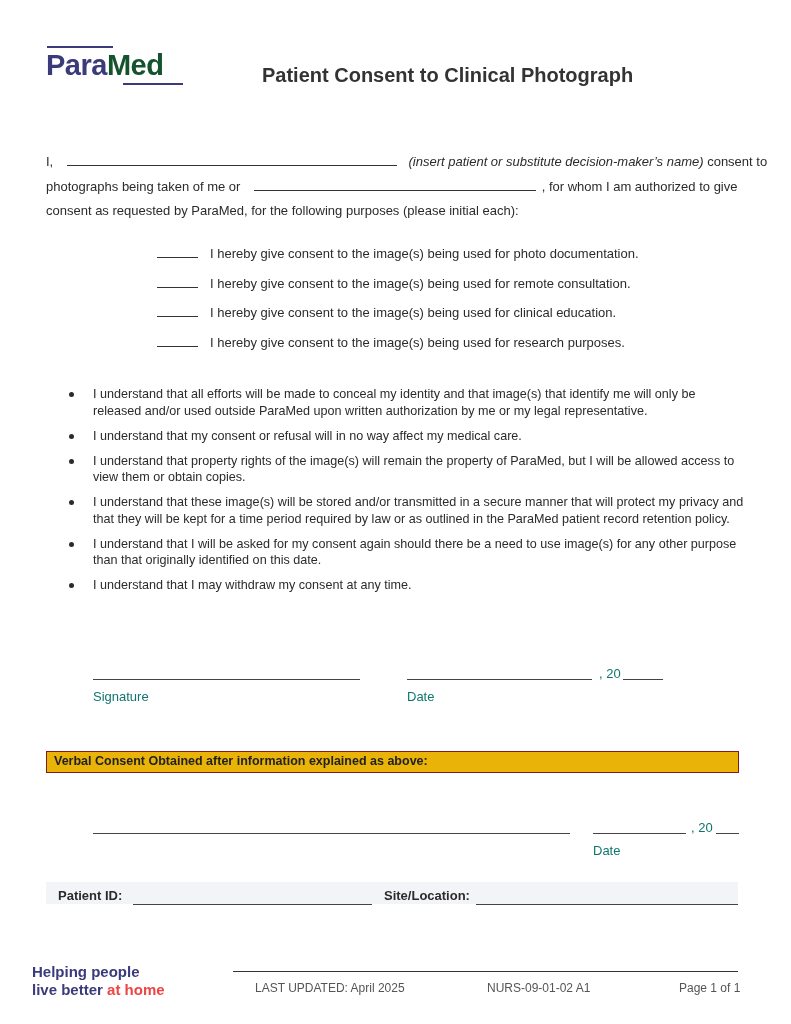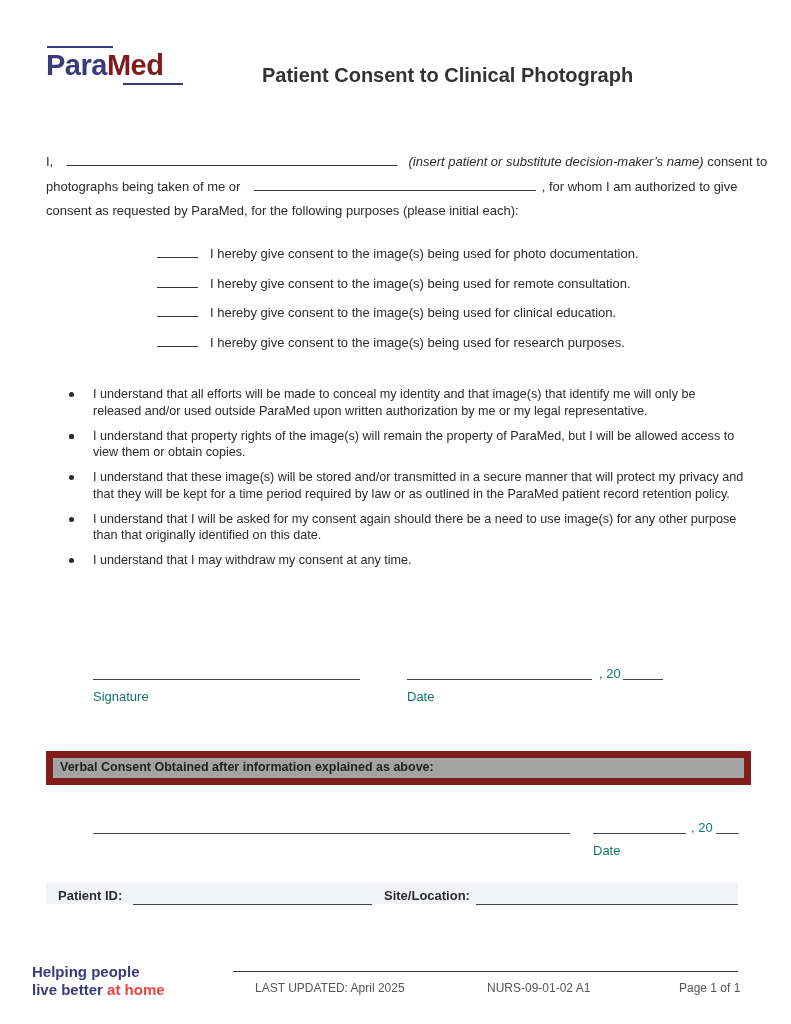--- a/index.html
+++ b/index.html
@@ -6,38 +6,38 @@
   body {
     width: 791px; height: 1024px; position: relative; overflow: hidden;
     font-family: "Liberation Sans", sans-serif; color: #2b2b2b;
   }
   .abs { position: absolute; }
   .logo { left: 46px; top: 46px; width: 132px; height: 40px; }
   .logo .bar-top { position: absolute; left: 1px; top: 0; width: 66px; height: 2px; background: #3b3a7a; }
   .logo .bar-bot { position: absolute; left: 77px; top: 37px; width: 60px; height: 2px; background: #3b3a7a; }
   .logo .word { position: absolute; left: 0; top: 2px; font-size: 29px; font-weight: bold; letter-spacing: -0.5px; line-height: 34px; white-space: nowrap; }
   .logo .para { color: #3b3a7a; }
-  .logo .med { color: #7f1d1d; }
+  .logo .med { color: #14532d; }
   .title { left: 262px; top: 64px; font-size: 20px; font-weight: bold; color: #333333; white-space: nowrap; }
 
   .line-text { font-size: 13px; color: #2b2b2b; white-space: nowrap; }
   .uline { display: inline-block; border-bottom: 1px solid #333; height: 12px; vertical-align: baseline; }
   .italic { font-style: italic; font-size: 13px; }
 
   .purpose { left: 157px; font-size: 13px; white-space: nowrap; }
   .purpose .blank { display: inline-block; width: 41px; border-bottom: 1px solid #333; height: 12px; margin-right: 12px; }
 
   .bullets { left: 66px; top: 386px; width: 680px; margin: 0; padding: 0; list-style: none; }
   .bullets li { position: relative; padding-left: 27px; font-size: 12.6px; line-height: 16.5px; margin-bottom: 8.5px; color: #2b2b2b; }
   .bullets li .dot { position: absolute; left: 3px; top: 6px; width: 5px; height: 5px; background: #2b2b2b; border-radius: 50%; }
 
   .sig-line { border-bottom: 1px solid #444; height: 0; }
   .label { font-size: 13px; color: #0f766e; white-space: nowrap; }
 
-  .verbal-box { left: 46px; top: 751px; width: 691px; height: 20px; background: #a3a3a3; border: 7px solid #7f1d1d; }
+  .verbal-box { left: 46px; top: 751px; width: 691px; height: 20px; background: #eab308; border: 1px solid #7f1d1d; }
   .verbal-box span { position: absolute; left: 7px; top: 2px; font-size: 12.5px; font-weight: bold; color: #222; white-space: nowrap; }
 
   .pid-band { left: 46px; top: 882px; width: 692px; height: 22px; background: #f3f4f8; }
   .pid-label { font-size: 13px; font-weight: bold; color: #2b2b2b; white-space: nowrap; }
 
   .tagline { left: 32px; top: 963px; font-size: 15px; font-weight: bold; line-height: 18px; color: #3b3a7a; }
   .tagline .accent { color: #ef4444; }
   .footer-rule { left: 233px; top: 971px; width: 505px; height: 1px; background: #333; }
   .footer-text { top: 981px; font-size: 12px; color: #555; white-space: nowrap; }
 </style>
@@ -65,21 +65,21 @@
 </div>
 <div class="abs line-text" style="left:46px; top:203px;">consent as requested by ParaMed, for the following purposes (please initial each):</div>
 
 <div class="abs purpose" style="top:245px;"><span class="blank"></span><span>I hereby give consent to the image(s) being used for photo documentation.</span></div>
 <div class="abs purpose" style="top:275px;"><span class="blank"></span><span>I hereby give consent to the image(s) being used for remote consultation.</span></div>
 <div class="abs purpose" style="top:304px;"><span class="blank"></span><span>I hereby give consent to the image(s) being used for clinical education.</span></div>
 <div class="abs purpose" style="top:334px;"><span class="blank"></span><span>I hereby give consent to the image(s) being used for research purposes.</span></div>
 
 <ul class="abs bullets">
   <li><span class="dot"></span><span>I understand that all efforts will be made to conceal my identity and that image(s) that identify me will only be released and/or used outside ParaMed upon written authorization by me or my legal representative.</span></li>
-  <li><span class="dot"></span></li>
+  <li><span class="dot"></span><span>I understand that my consent or refusal will in no way affect my medical care.</span></li>
   <li><span class="dot"></span><span>I understand that property rights of the image(s) will remain the property of ParaMed, but I will be allowed access to view them or obtain copies.</span></li>
   <li><span class="dot"></span><span>I understand that these image(s) will be stored and/or transmitted in a secure manner that will protect my privacy and that they will be kept for a time period required by law or as outlined in the ParaMed patient record retention policy.</span></li>
   <li><span class="dot"></span><span>I understand that I will be asked for my consent again should there be a need to use image(s) for any other purpose than that originally identified on this date.</span></li>
   <li><span class="dot"></span><span>I understand that I may withdraw my consent at any time.</span></li>
 </ul>
 
 <div class="abs sig-line" style="left:93px; top:679px; width:267px;"></div>
 <div class="abs sig-line" style="left:407px; top:679px; width:185px;"></div>
 <div class="abs label" style="left:599px; top:666px;">, 20</div>
 <div class="abs sig-line" style="left:623px; top:679px; width:40px;"></div>

